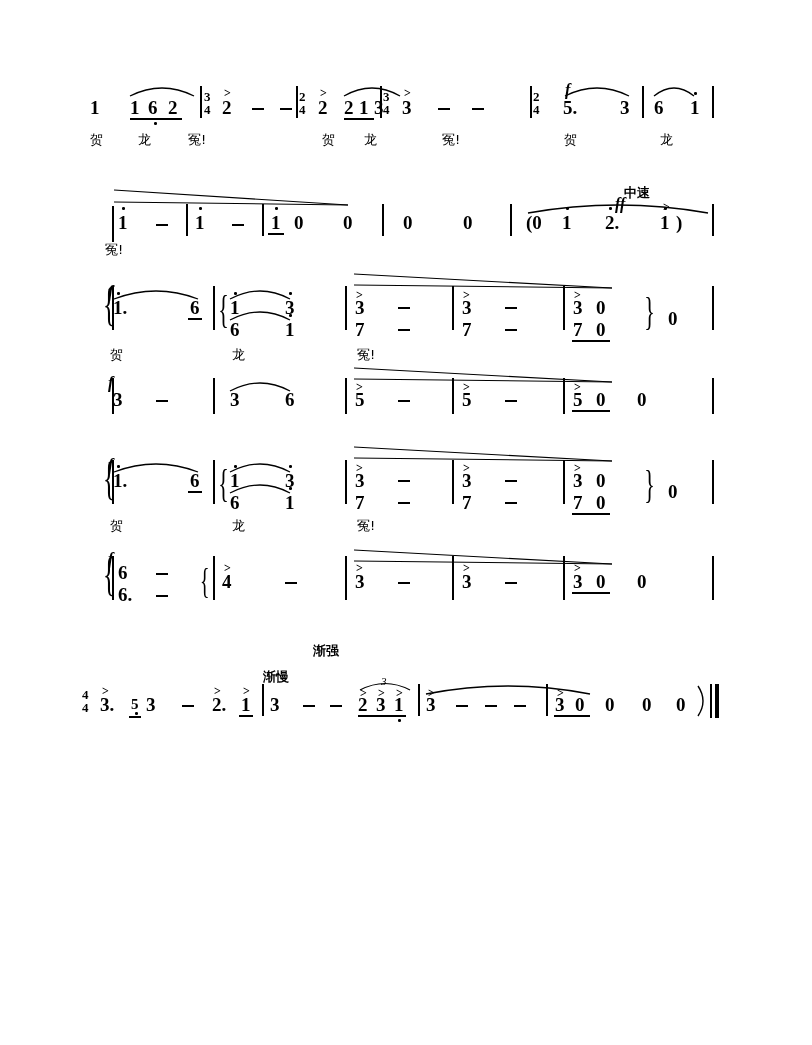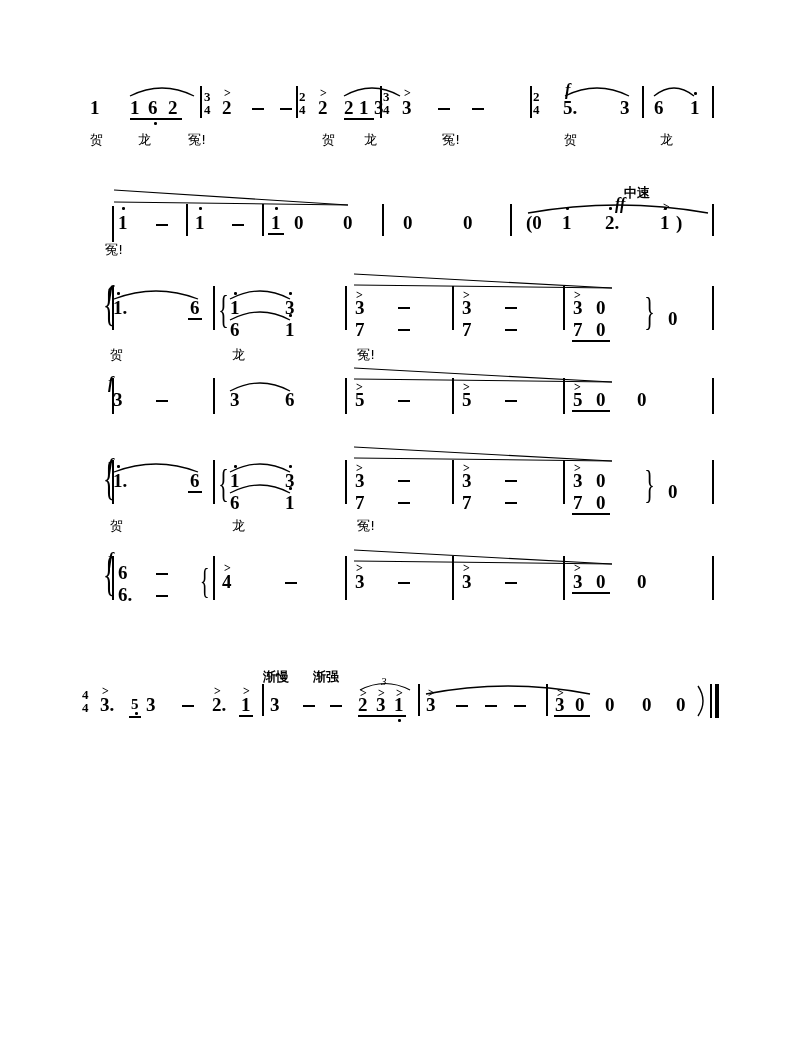--- a/index.html
+++ b/index.html
@@ -415,21 +415,21 @@
   <div class="dash" style="left:505px; top:582px; width:12px;"></div>
   <div class="barline" style="left:563px; top:556px; height:44px;"></div>
   <div class="accent" style="left:574px; top:561px;">&gt;</div>
   <div class="g num" style="left:573px; top:572px;">3</div>
   <div class="g num" style="left:596px; top:572px;">0</div>
   <div class="underline" style="left:572px; top:592px; width:38px;"></div>
   <div class="g num" style="left:637px; top:572px;">0</div>
   <div class="barline" style="left:712px; top:556px; height:44px;"></div>
 
   <div class="g tempo" style="left:263px; top:670px;">渐慢</div>
-  <div class="g tempo" style="left:313px; top:670px;">渐强</div>
+  <div class="g tempo" style="left:313px; top:644px;">渐强</div>
 
   <div class="g meter" style="left:82px; top:688px;">4<br>4</div>
   <div class="accent" style="left:102px; top:684px;">&gt;</div>
   <div class="g num" style="left:100px; top:695px;">3.</div>
   <div class="g num-sm" style="left:131px; top:697px;">5</div>
   <div class="dot" style="left:135px; top:712px;"></div>
   <div class="underline" style="left:129px; top:716px; width:12px;"></div>
   <div class="g num" style="left:146px; top:695px;">3</div>
   <div class="dash" style="left:182px; top:705px; width:12px;"></div>
 

